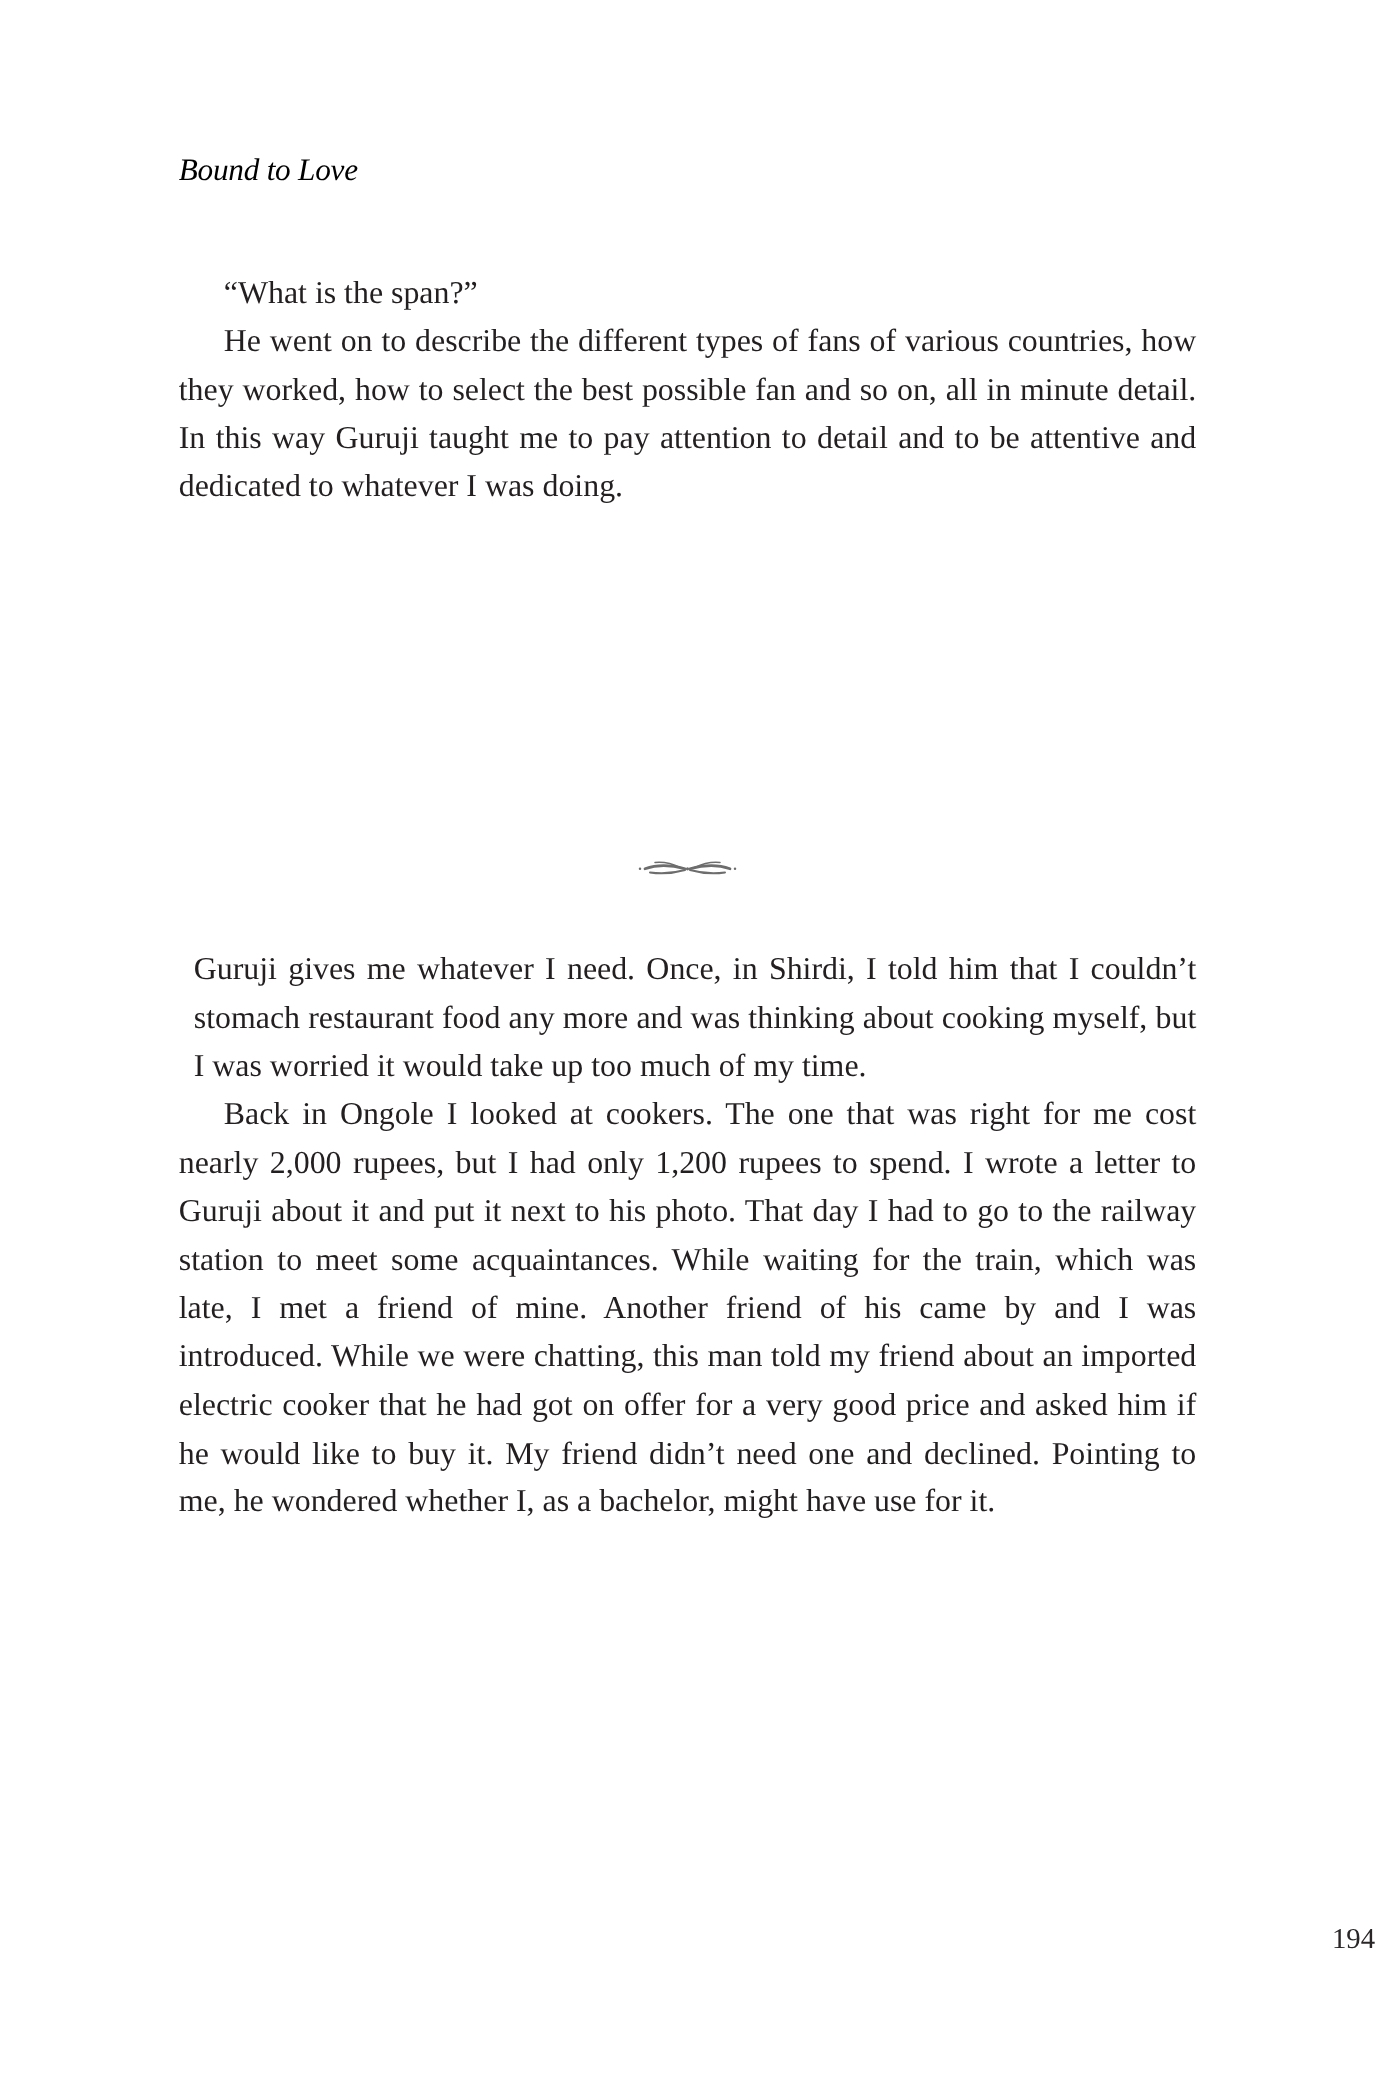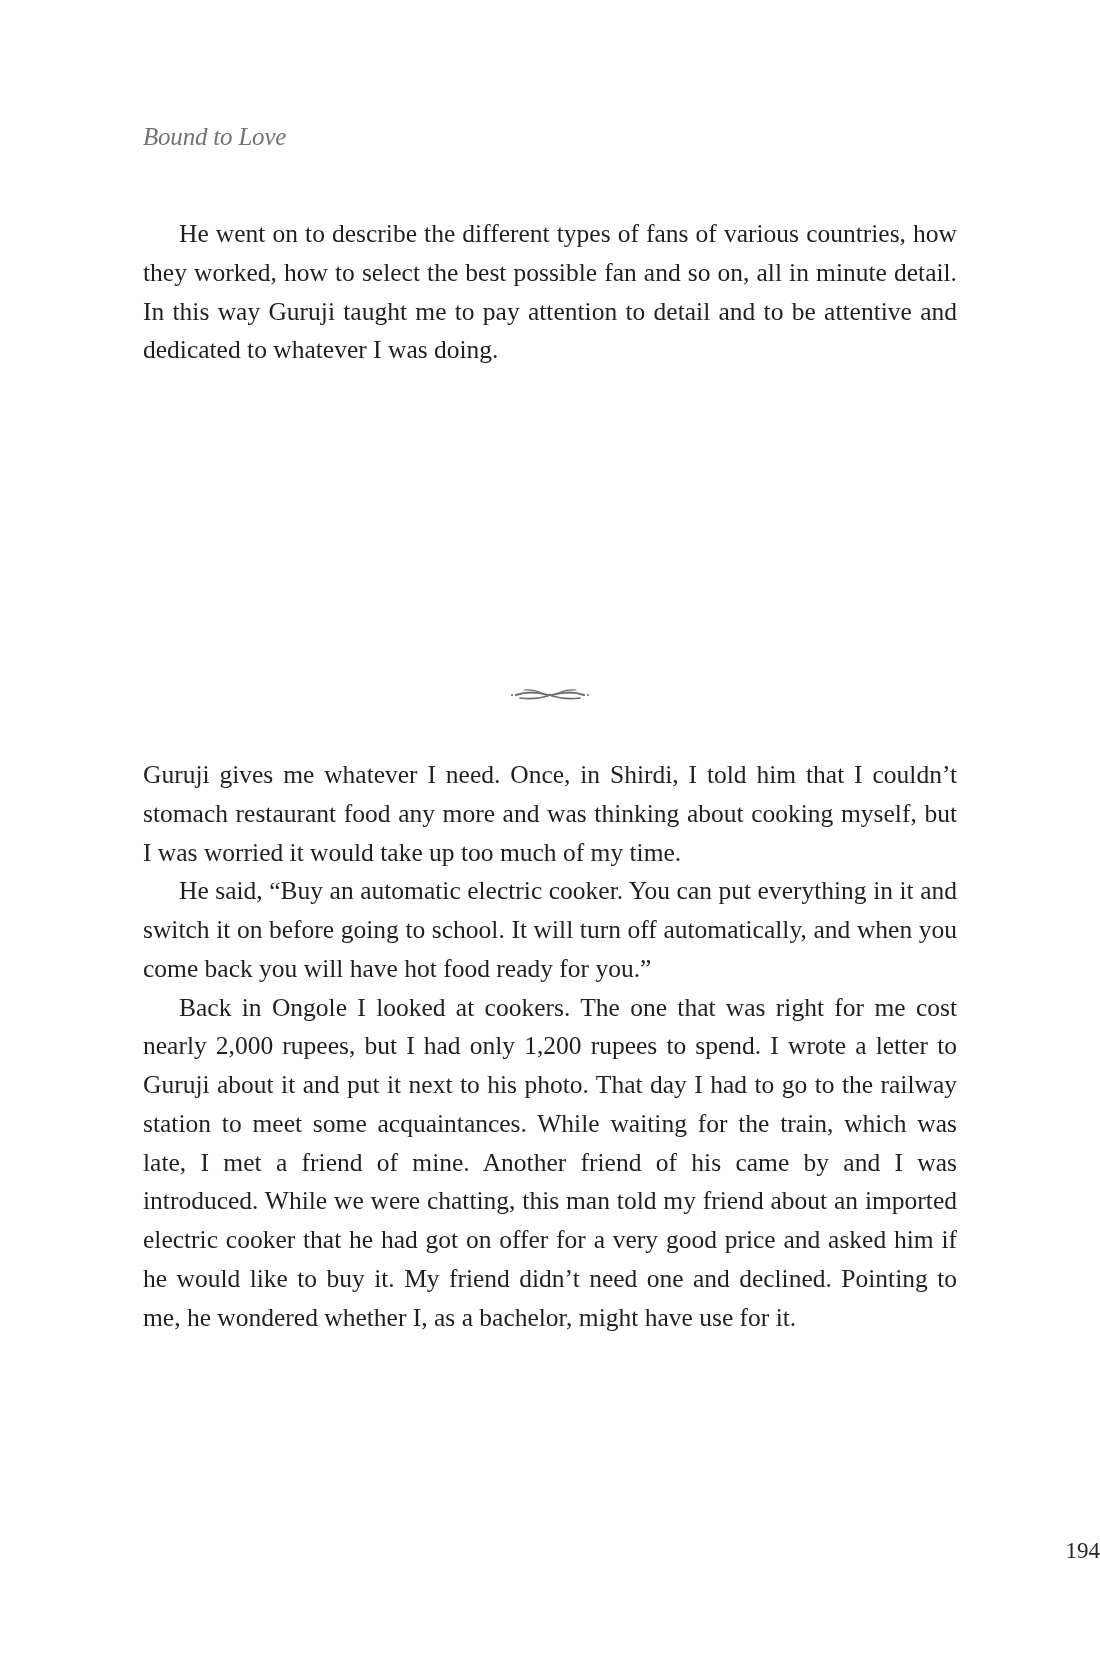--- a/index.html
+++ b/index.html
@@ -4,62 +4,62 @@
 <style>
   html, body { margin: 0; padding: 0; background: #ffffff; }
   body { width: 1100px; height: 1674px; position: relative; overflow: hidden; }
   .page {
     position: absolute; left: 0; top: 0; width: 1100px; height: 1674px;
     background: #ffffff; color: #231f20;
     font-family: "Liberation Serif", "DejaVu Serif", serif;
   }
   .running-head {
     position: absolute; left: 143px; top: 123px;
-    font-style: italic; font-size: 25px; color: #737373; letter-spacing: -0.2px;
+    font-style: italic; font-size: 25px; color: #000000; letter-spacing: -0.2px;
   }
   .text-block {
     position: absolute; left: 143px; width: 814px;
     font-size: 25.5px; line-height: 38.75px; text-align: justify;
   }
   .block-1 { top: 215px; }
   .block-2 { top: 756px; }
   .text-block p { margin: 0; text-indent: 36px; hyphens: none; }
-  .text-block p.noindent { text-indent: 0; }
+  .text-block p.noindent { text-indent: 0; margin-left: 12px; }
   .ornament {
     position: absolute; left: 510px; top: 683px; width: 80px; height: 24px;
   }
   .folio {
     position: absolute; left: 0; width: 1100px; top: 1538px;
     text-align: right; font-size: 23px; color: #2a2627;
   }
 </style>
 </head>
 <body>
 
 <div class="page">
   <div class="running-head">Bound to Love</div>
 
   <div class="text-block block-1">
+    <p>“What is the span?”</p>
     <p>He went on to describe the different types of fans of various countries, how they worked, how to select the best possible fan and so on, all in minute detail. In this way Guruji taught me to pay attention to detail and to be attentive and dedicated to whatever I was doing.</p>
   </div>
 
   <svg class="ornament" viewBox="0 0 80 24">
     <g fill="none" stroke="#6d6d6d" stroke-linecap="round">
       <path d="M6 12 Q20 7 38 12" stroke-width="2.2"></path>
       <path d="M10 15 Q24 17 38 13" stroke-width="1.6"></path>
       <path d="M14 7 Q24 6 34 11" stroke-width="1.2"></path>
       <path d="M74 12 Q60 7 42 12" stroke-width="2.2"></path>
       <path d="M70 15 Q56 17 42 13" stroke-width="1.6"></path>
       <path d="M66 7 Q56 6 46 11" stroke-width="1.2"></path>
     </g>
     <circle cx="40" cy="12" r="1.3" fill="#6d6d6d"></circle>
     <circle cx="2" cy="12" r="1" fill="#6d6d6d"></circle>
     <circle cx="78" cy="12" r="1" fill="#6d6d6d"></circle>
   </svg>
 
   <div class="text-block block-2">
     <p class="noindent">Guruji gives me whatever I need. Once, in Shirdi, I told him that I couldn’t stomach restaurant food any more and was thinking about cooking myself, but I was worried it would take up too much of my time.</p>
-    <p>He said, “Buy an automatic electric cooker. You can put everything in it and switch it on before going to school. It will turn off automatically, and when you come back you will have hot food ready for you.”</p>
     <p>Back in Ongole I looked at cookers. The one that was right for me cost nearly 2,000 rupees, but I had only 1,200 rupees to spend. I wrote a letter to Guruji about it and put it next to his photo. That day I had to go to the railway station to meet some acquaintances. While waiting for the train, which was late, I met a friend of mine. Another friend of his came by and I was introduced. While we were chatting, this man told my friend about an imported electric cooker that he had got on offer for a very good price and asked him if he would like to buy it. My friend didn’t need one and declined. Pointing to me, he wondered whether I, as a bachelor, might have use for it.</p>
   </div>
 
   <div class="folio">194</div>
 </div>
 
 </body></html>

